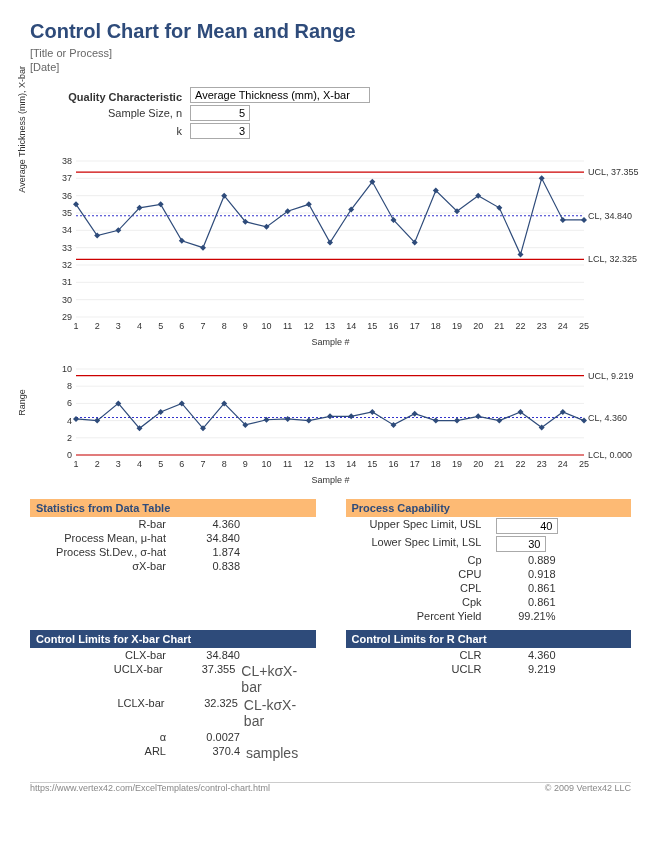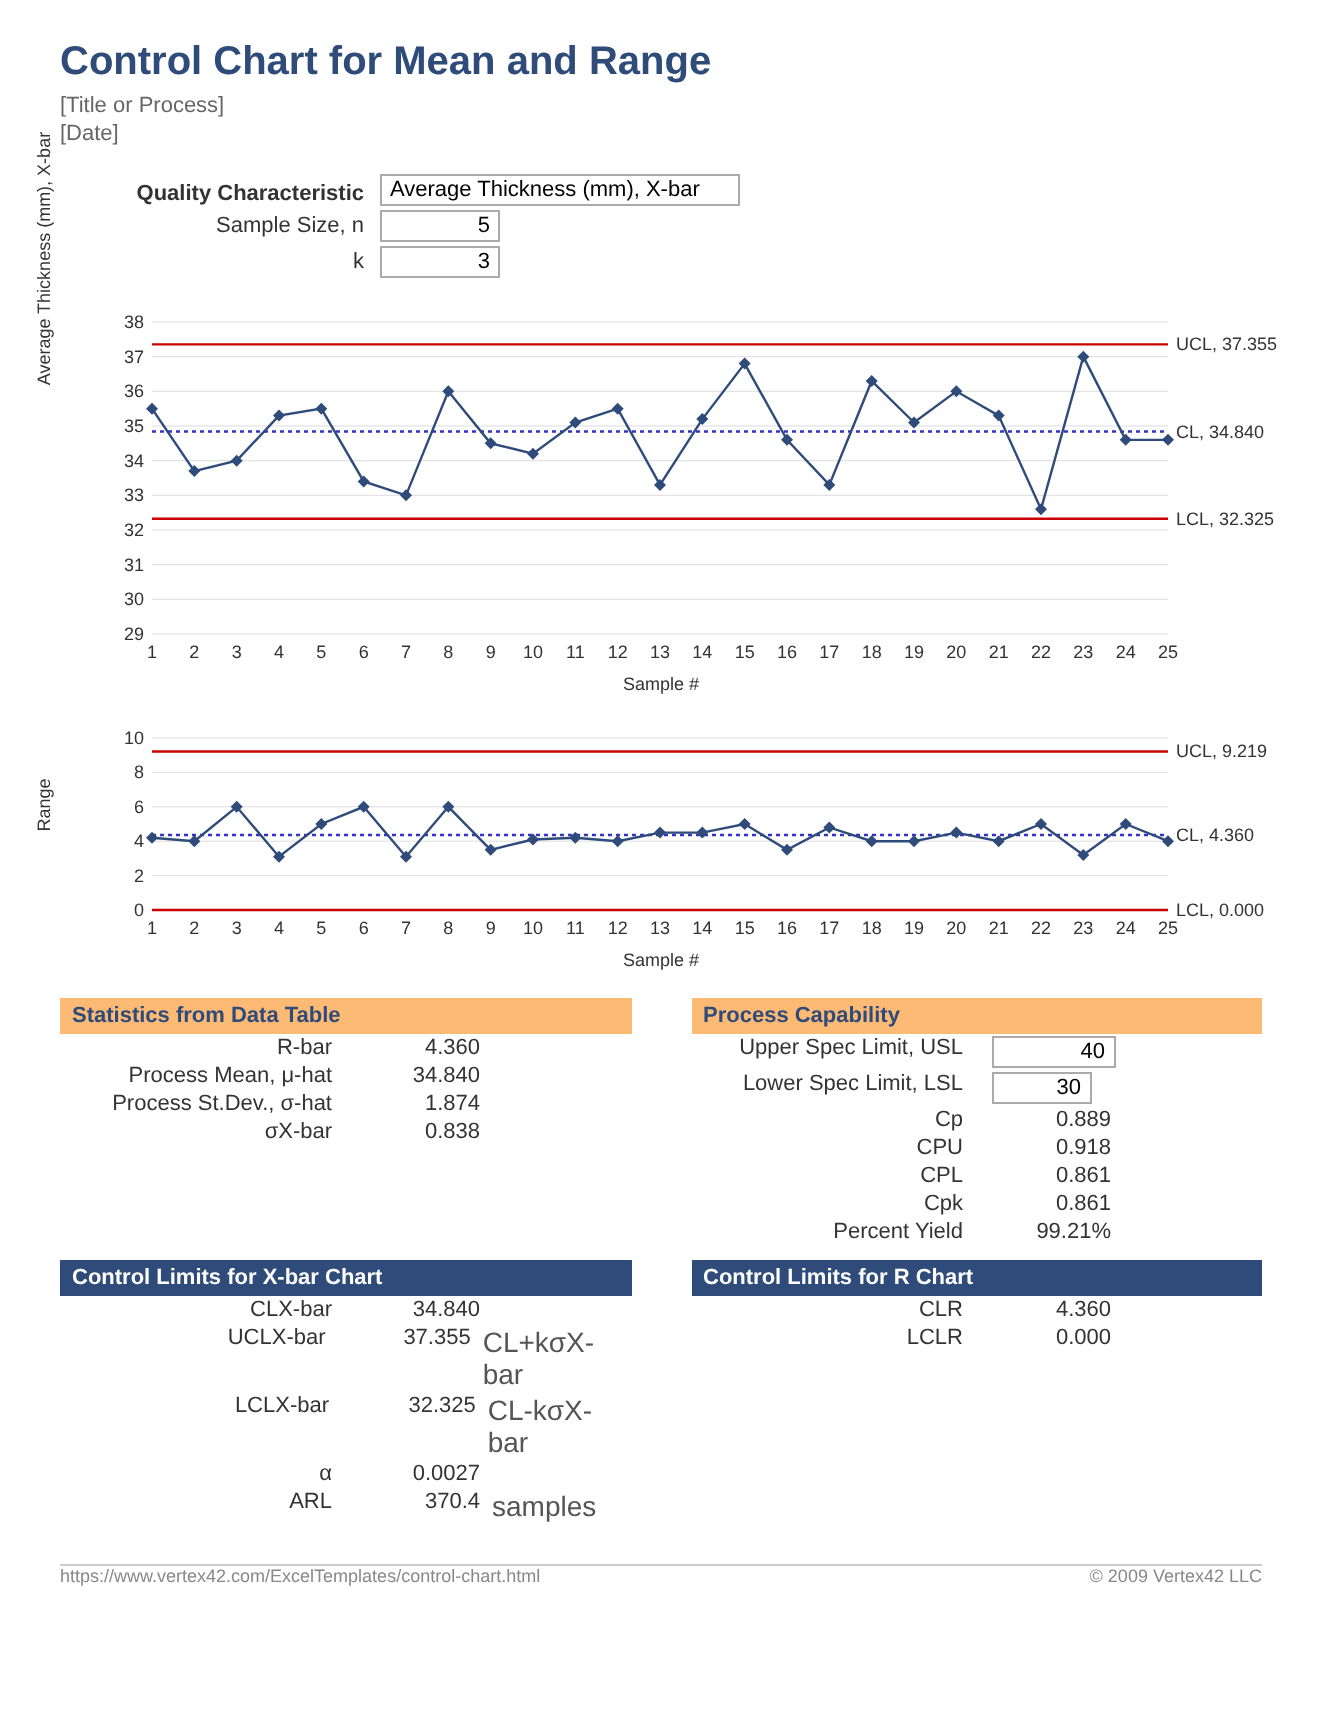--- a/index.html
+++ b/index.html
@@ -294,22 +294,22 @@
       </div>
   </div>
   <div class="col">
     <div class="section-hdr-dark">Control Limits for R Chart</div>
     <div id="limr-rows">
         <div class="stat-row">
           <div class="stat-label">CLR</div>
           <div class="stat-value">4.360</div>
         </div>
         <div class="stat-row">
-          <div class="stat-label">LCLR</div>
-          <div class="stat-value">0.000</div>
+          <div class="stat-label">UCLR</div>
+          <div class="stat-value">9.219</div>
         </div>
       </div>
   </div>
 </div>
 
 <div class="footer">
   <span>https://www.vertex42.com/ExcelTemplates/control-chart.html</span>
   <span>© 2009 Vertex42 LLC</span>
 </div>
 

